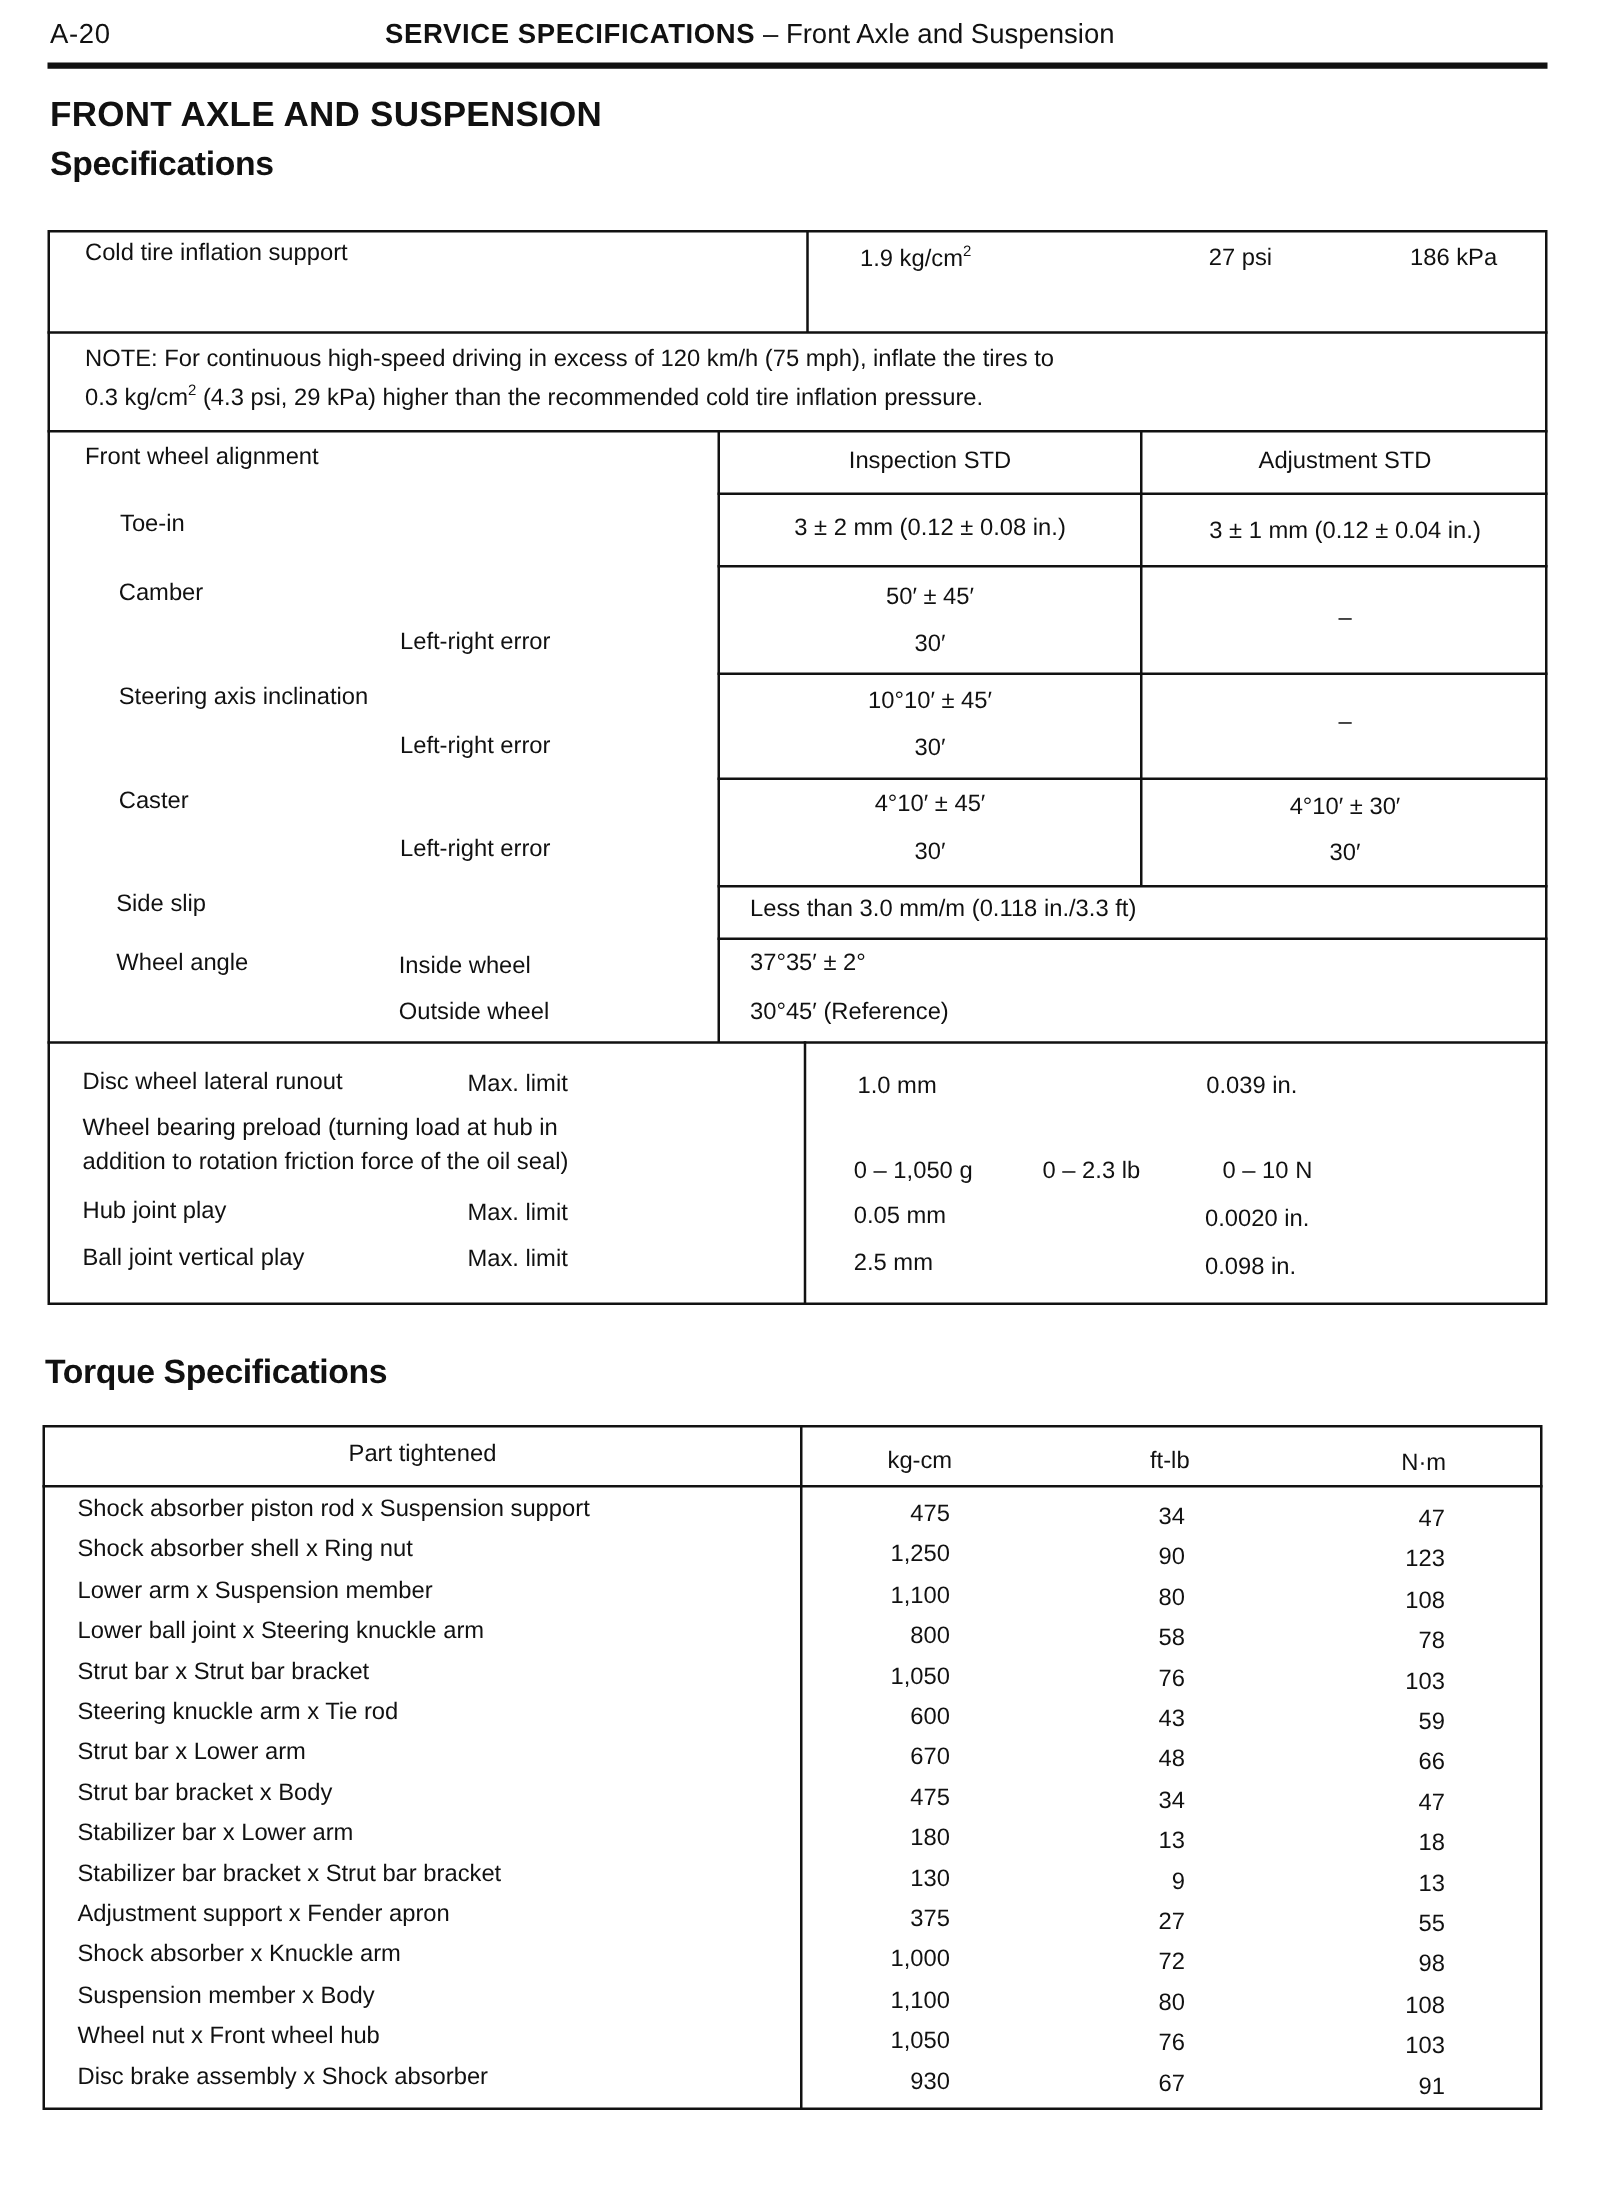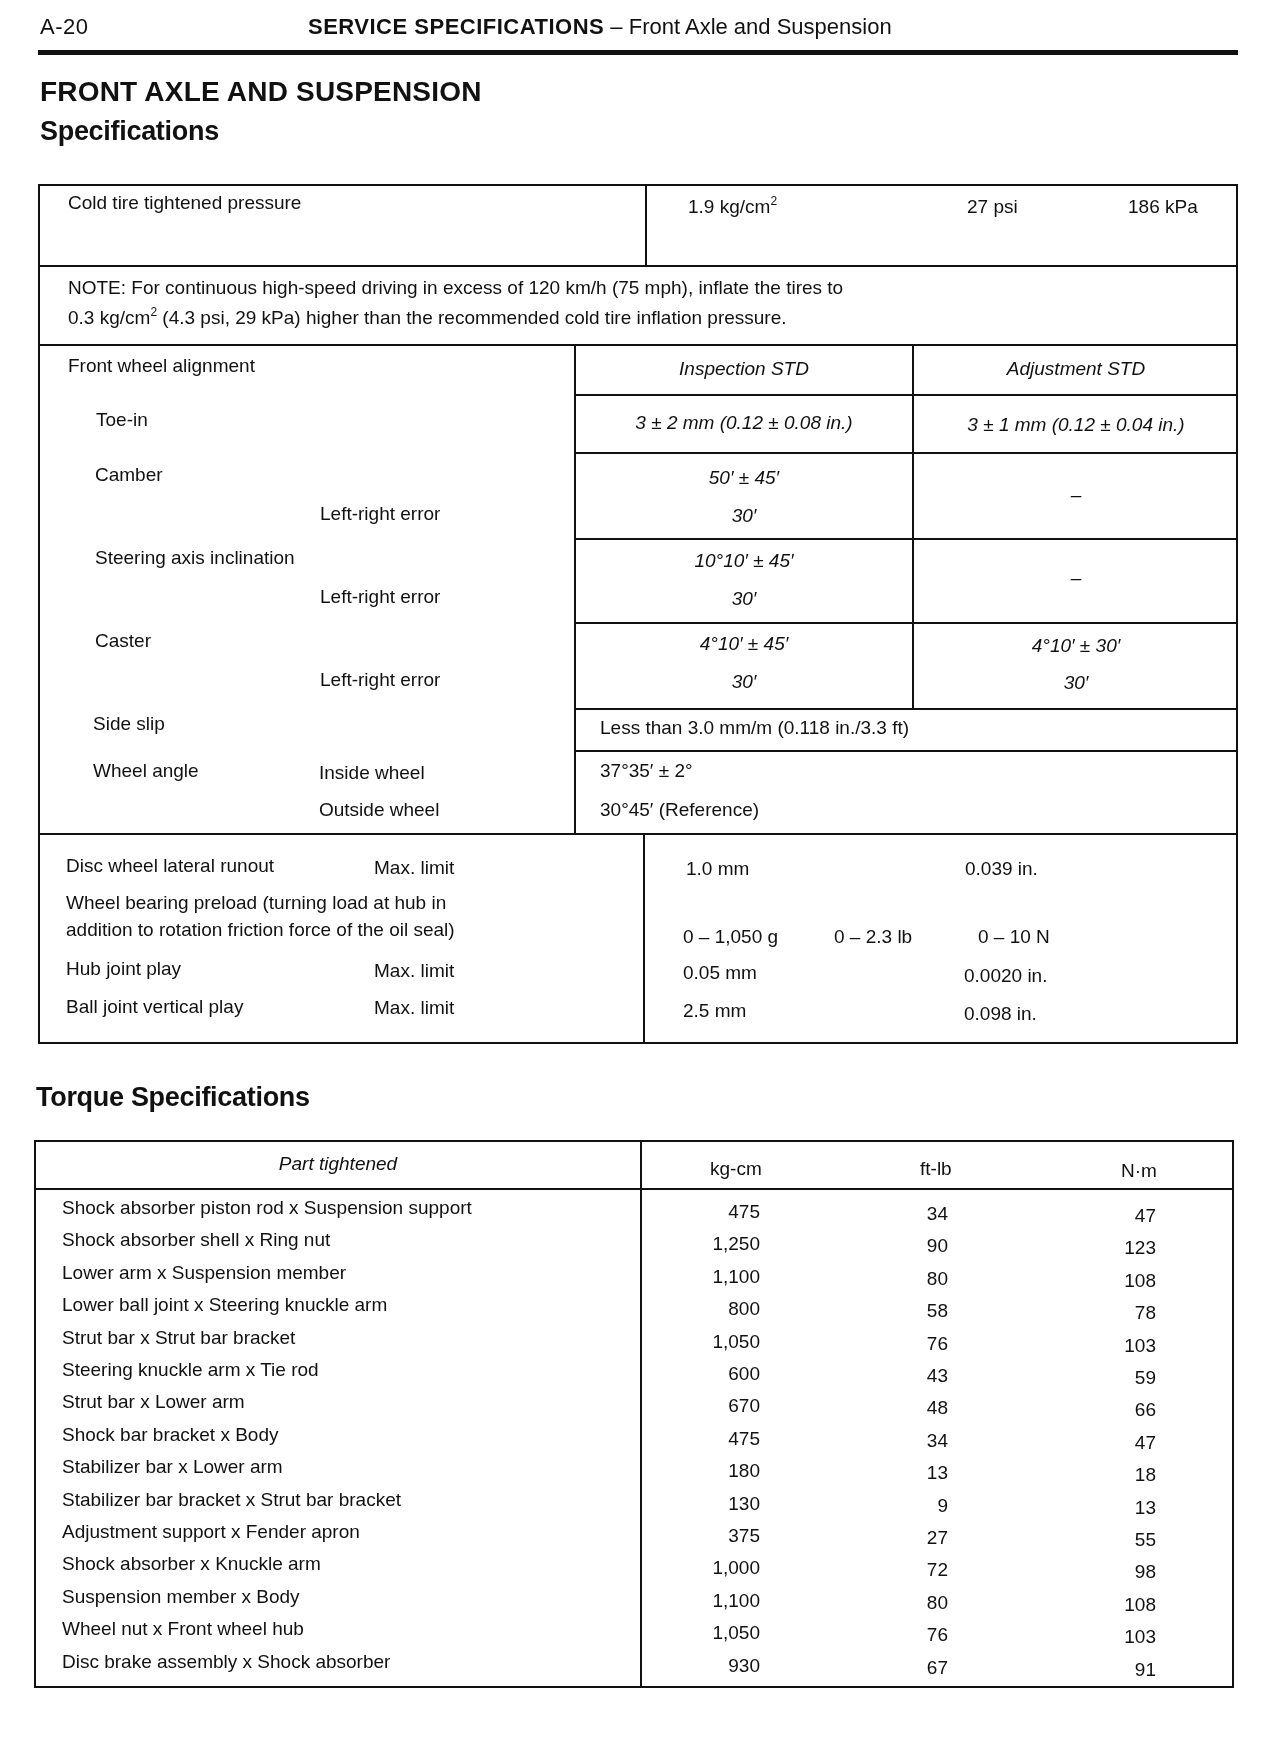--- a/index.html
+++ b/index.html
@@ -10,37 +10,37 @@
   .hdr-title { left: 308px; top: 14px; font-size: 22px; }
   .hdr-title b { font-weight: bold; letter-spacing: 0.5px; }
   .hdr-rule { left: 38px; top: 50px; width: 1200px; height: 5px; background: #111; }
   .h1 { left: 40px; top: 76px; font-size: 28px; font-weight: bold; letter-spacing: 0.2px; }
   .h2 { left: 40px; top: 116px; font-size: 27px; font-weight: bold; letter-spacing: -0.3px; }
   .h2b { left: 36px; top: 1082px; font-size: 27px; font-weight: bold; letter-spacing: -0.3px; }
   .box { position: absolute; border: 2px solid #111; }
   .line-h { position: absolute; height: 2px; background: #111; }
   .line-v { position: absolute; width: 2px; background: #111; }
   .t { position: absolute; white-space: nowrap; font-size: 19px; }
-  .c { text-align: center; font-style: italic; }
+  .c { text-align: center; }
   sup { font-size: 12px; vertical-align: 8px; }
 </style>
 </head>
 <body>
 
 <div class="abs hdr-page">A-20</div>
 <div class="abs hdr-title"><b>SERVICE SPECIFICATIONS</b><span> – Front Axle and Suspension</span></div>
 <div class="abs hdr-rule"></div>
 <div class="abs h1">FRONT AXLE AND SUSPENSION</div>
 <div class="abs h2">Specifications</div>
 
 <div>
   <div class="box" style="left:38px; top:184px; width:1200px; height:860px;"></div>
 
   <div class="line-v" style="left:645px; top:184px; height:82px;"></div>
-  <div class="t" style="left:68px; top:192px;">Cold tire tightened pressure</div>
+  <div class="t" style="left:68px; top:192px;">Cold tire inflation support</div>
   <div class="t" style="left:688px; top:194px;"><span>1.9 kg/cm</span><sup>2</sup></div>
   <div class="t" style="left:967px; top:196px;">27 psi</div>
   <div class="t" style="left:1128px; top:196px;">186 kPa</div>
   <div class="line-h" style="left:38px; top:265px; width:1200px;"></div>
 
   <div class="t" style="left:68px; top:277px;">NOTE:    For continuous high-speed driving in excess of 120 km/h (75 mph), inflate the tires to</div>
   <div class="t" style="left:68px; top:305px;"><span>0.3 kg/cm</span><sup>2</sup><span>  (4.3 psi, 29 kPa) higher than the recommended cold tire inflation pressure.</span></div>
   <div class="line-h" style="left:38px; top:344px; width:1200px;"></div>
 
   <div class="line-v" style="left:574px; top:344px; height:490px;"></div>
@@ -148,21 +148,21 @@
       <div class="t" style="left:900px; top:1332.6px; width:48px; text-align:right;">76</div>
       <div class="t" style="left:1100px; top:1334.6px; width:56px; text-align:right;">103</div>
       <div class="t" style="left:62px; top:1359px;">Steering knuckle arm  x  Tie rod</div>
       <div class="t" style="left:660px; top:1363px; width:100px; text-align:right;">600</div>
       <div class="t" style="left:900px; top:1365px; width:48px; text-align:right;">43</div>
       <div class="t" style="left:1100px; top:1367px; width:56px; text-align:right;">59</div>
       <div class="t" style="left:62px; top:1391.4px;">Strut bar  x  Lower arm</div>
       <div class="t" style="left:660px; top:1395.4px; width:100px; text-align:right;">670</div>
       <div class="t" style="left:900px; top:1397.4px; width:48px; text-align:right;">48</div>
       <div class="t" style="left:1100px; top:1399.4px; width:56px; text-align:right;">66</div>
-      <div class="t" style="left:62px; top:1423.8px;">Shock bar bracket  x  Body</div>
+      <div class="t" style="left:62px; top:1423.8px;">Strut bar bracket  x  Body</div>
       <div class="t" style="left:660px; top:1427.8px; width:100px; text-align:right;">475</div>
       <div class="t" style="left:900px; top:1429.8px; width:48px; text-align:right;">34</div>
       <div class="t" style="left:1100px; top:1431.8px; width:56px; text-align:right;">47</div>
       <div class="t" style="left:62px; top:1456.2px;">Stabilizer bar  x  Lower arm</div>
       <div class="t" style="left:660px; top:1460.2px; width:100px; text-align:right;">180</div>
       <div class="t" style="left:900px; top:1462.2px; width:48px; text-align:right;">13</div>
       <div class="t" style="left:1100px; top:1464.2px; width:56px; text-align:right;">18</div>
       <div class="t" style="left:62px; top:1488.6px;">Stabilizer bar bracket  x  Strut bar bracket</div>
       <div class="t" style="left:660px; top:1492.6px; width:100px; text-align:right;">130</div>
       <div class="t" style="left:900px; top:1494.6px; width:48px; text-align:right;">9</div>

